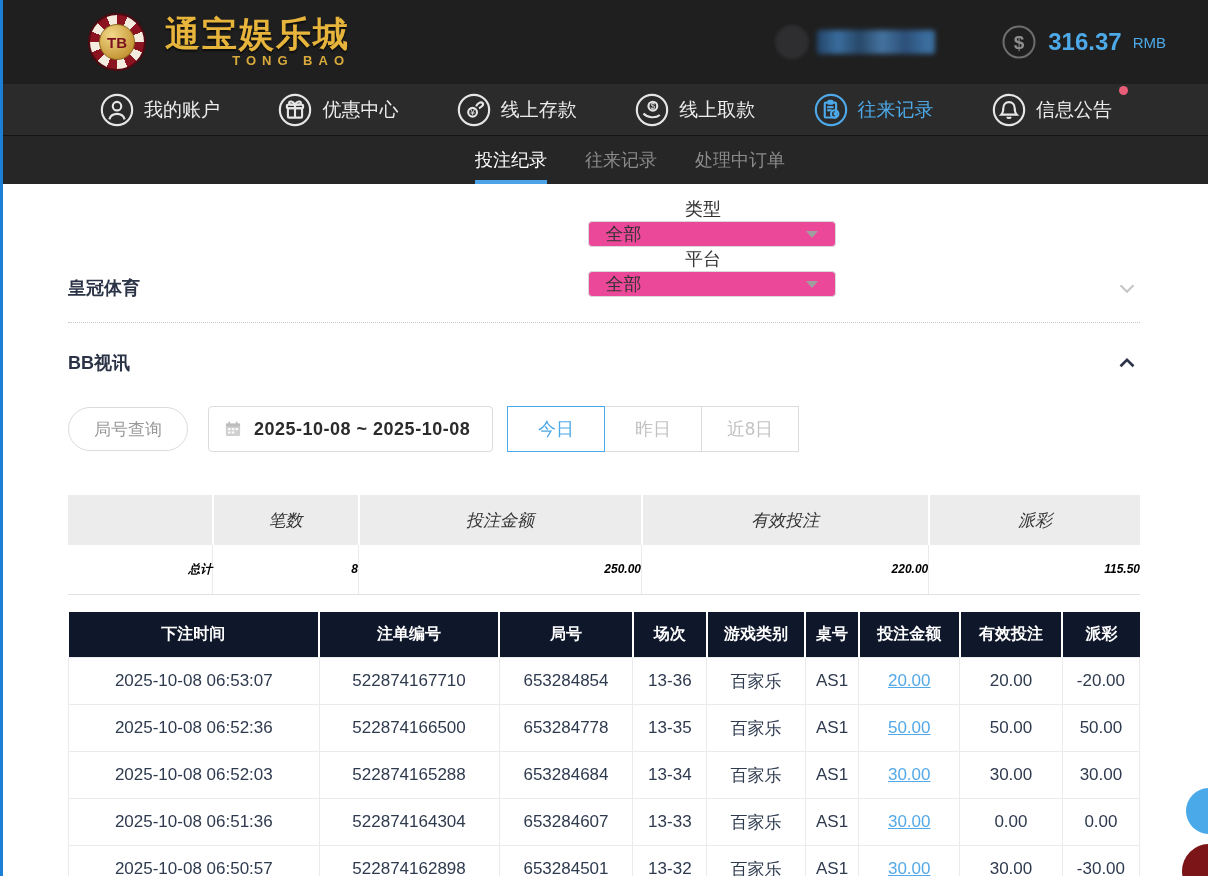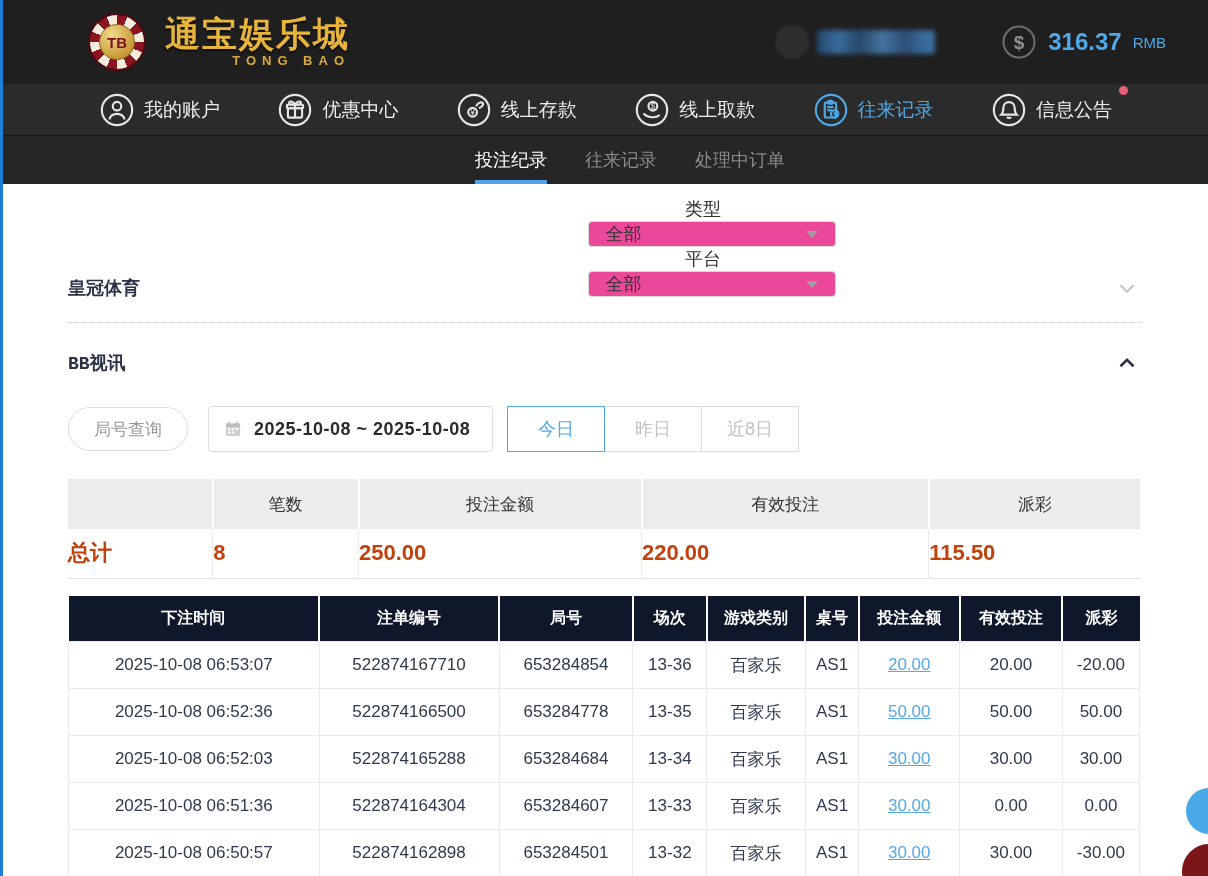--- a/index.html
+++ b/index.html
@@ -58,21 +58,21 @@
   .select-box { width:248px; height:47px; border:1px solid #d9d9d9; border-radius:4px;
                 display:flex; align-items:center; justify-content:space-between;
                 padding:0 17px; font-size:18px; color:#333; cursor:pointer; background:#ec4899; }
   .caret-down { width:0; height:0; border-left:6px solid transparent; border-right:6px solid transparent;
                 border-top:7px solid #9f9f9f; }
   .filter-gap { width:52px; }
 
   .section-row { display:flex; justify-content:space-between; align-items:center; cursor:pointer; }
   .section-row.crown { margin-top:25px; height:36px; }
   .section-row.bb { margin-top:20px; height:40px; }
-  .section-title { font-size:18px; font-weight:bold; color:#2b3346;font-family:Liberation Mono, monospace; }
+  .section-title { font-size:18px; font-weight:bold; color:#2b3346; }
   .dotted-divider { border-bottom:1px dotted #c9c9c9; margin-top:16px; }
 
   
   .query-bar { display:flex; align-items:center; margin-top:23px; height:46px; }
   .pill { height:44px; padding:0 25px; border-radius:22px; border:1px solid; display:flex;
           align-items:center; font-size:17px; cursor:pointer; background:#fff; }
   .pill.active-pill { border-color:#4da9e8; color:#4da9e8; margin-right:18px; }
   .pill.idle-pill { border-color:#dcdcdc; color:#999; margin-right:20px; }
   .date-box { width:285px; height:46px; border:1px solid #dcdcdc; border-radius:4px;
               display:flex; align-items:center; padding:0 14px; gap:11px; cursor:pointer; background:#fff; }
@@ -80,26 +80,26 @@
   .btn-group { display:flex; margin-left:14px; }
   .qbtn { width:98px; height:46px; border:1px solid #dcdcdc; display:flex; align-items:center;
           justify-content:center; font-size:18px; color:#c2c2c2; background:#fff; cursor:pointer; margin-left:-1px; }
   .qbtn:first-child { margin-left:0; }
   .qbtn.active { border-color:#4da9e8; color:#4da9e8; position:relative; z-index:2; }
   .search-btn { width:96px; height:46px; background:#57b1f1; color:#fff; font-size:18px;
                 border:none; border-radius:4px; margin-left:17px; cursor:pointer;
                 display:flex; align-items:center; justify-content:center; }
 
   
-  .summary-table { width:100%; margin-top:27px; border-collapse:collapse; table-layout:fixed; }
+  .summary-table { width:100%; margin-top:43px; border-collapse:collapse; table-layout:fixed;font-style:italic; }
   .summary-table thead td { background:#ececec; height:50px; font-size:17px; color:#333;
                             text-align:center; border-right:2px solid #fff; }
   .summary-table thead td:last-child { border-right:none; }
-  .summary-table tbody td { height:49px; font-size:22px; font-weight:bold; color:#c2410c;
-                            text-align:left; background:#fff;
+  .summary-table tbody td { height:49px; font-size:12px; font-weight:bold; color:#000000;
+                            text-align:right; background:#fff;
                             border-right:1px solid #ebebeb; border-bottom:1px solid #e2e2e2; }
   .summary-table tbody td:last-child { border-right:none; }
 
   
   .bet-table { width:100%; margin-top:17px; border-collapse:collapse; table-layout:fixed; }
   .bet-table thead th { background:#0f172a; color:#fff; height:46px; font-size:16px;
                         font-weight:bold; border-right:2px solid #fff; text-align:center; }
   .bet-table thead th:last-child { border-right:none; }
   .bet-table tbody td { height:47px; text-align:center; font-size:17px; color:#2e3a4e;
                         border:1px solid #ebebeb; background:#fff; }

